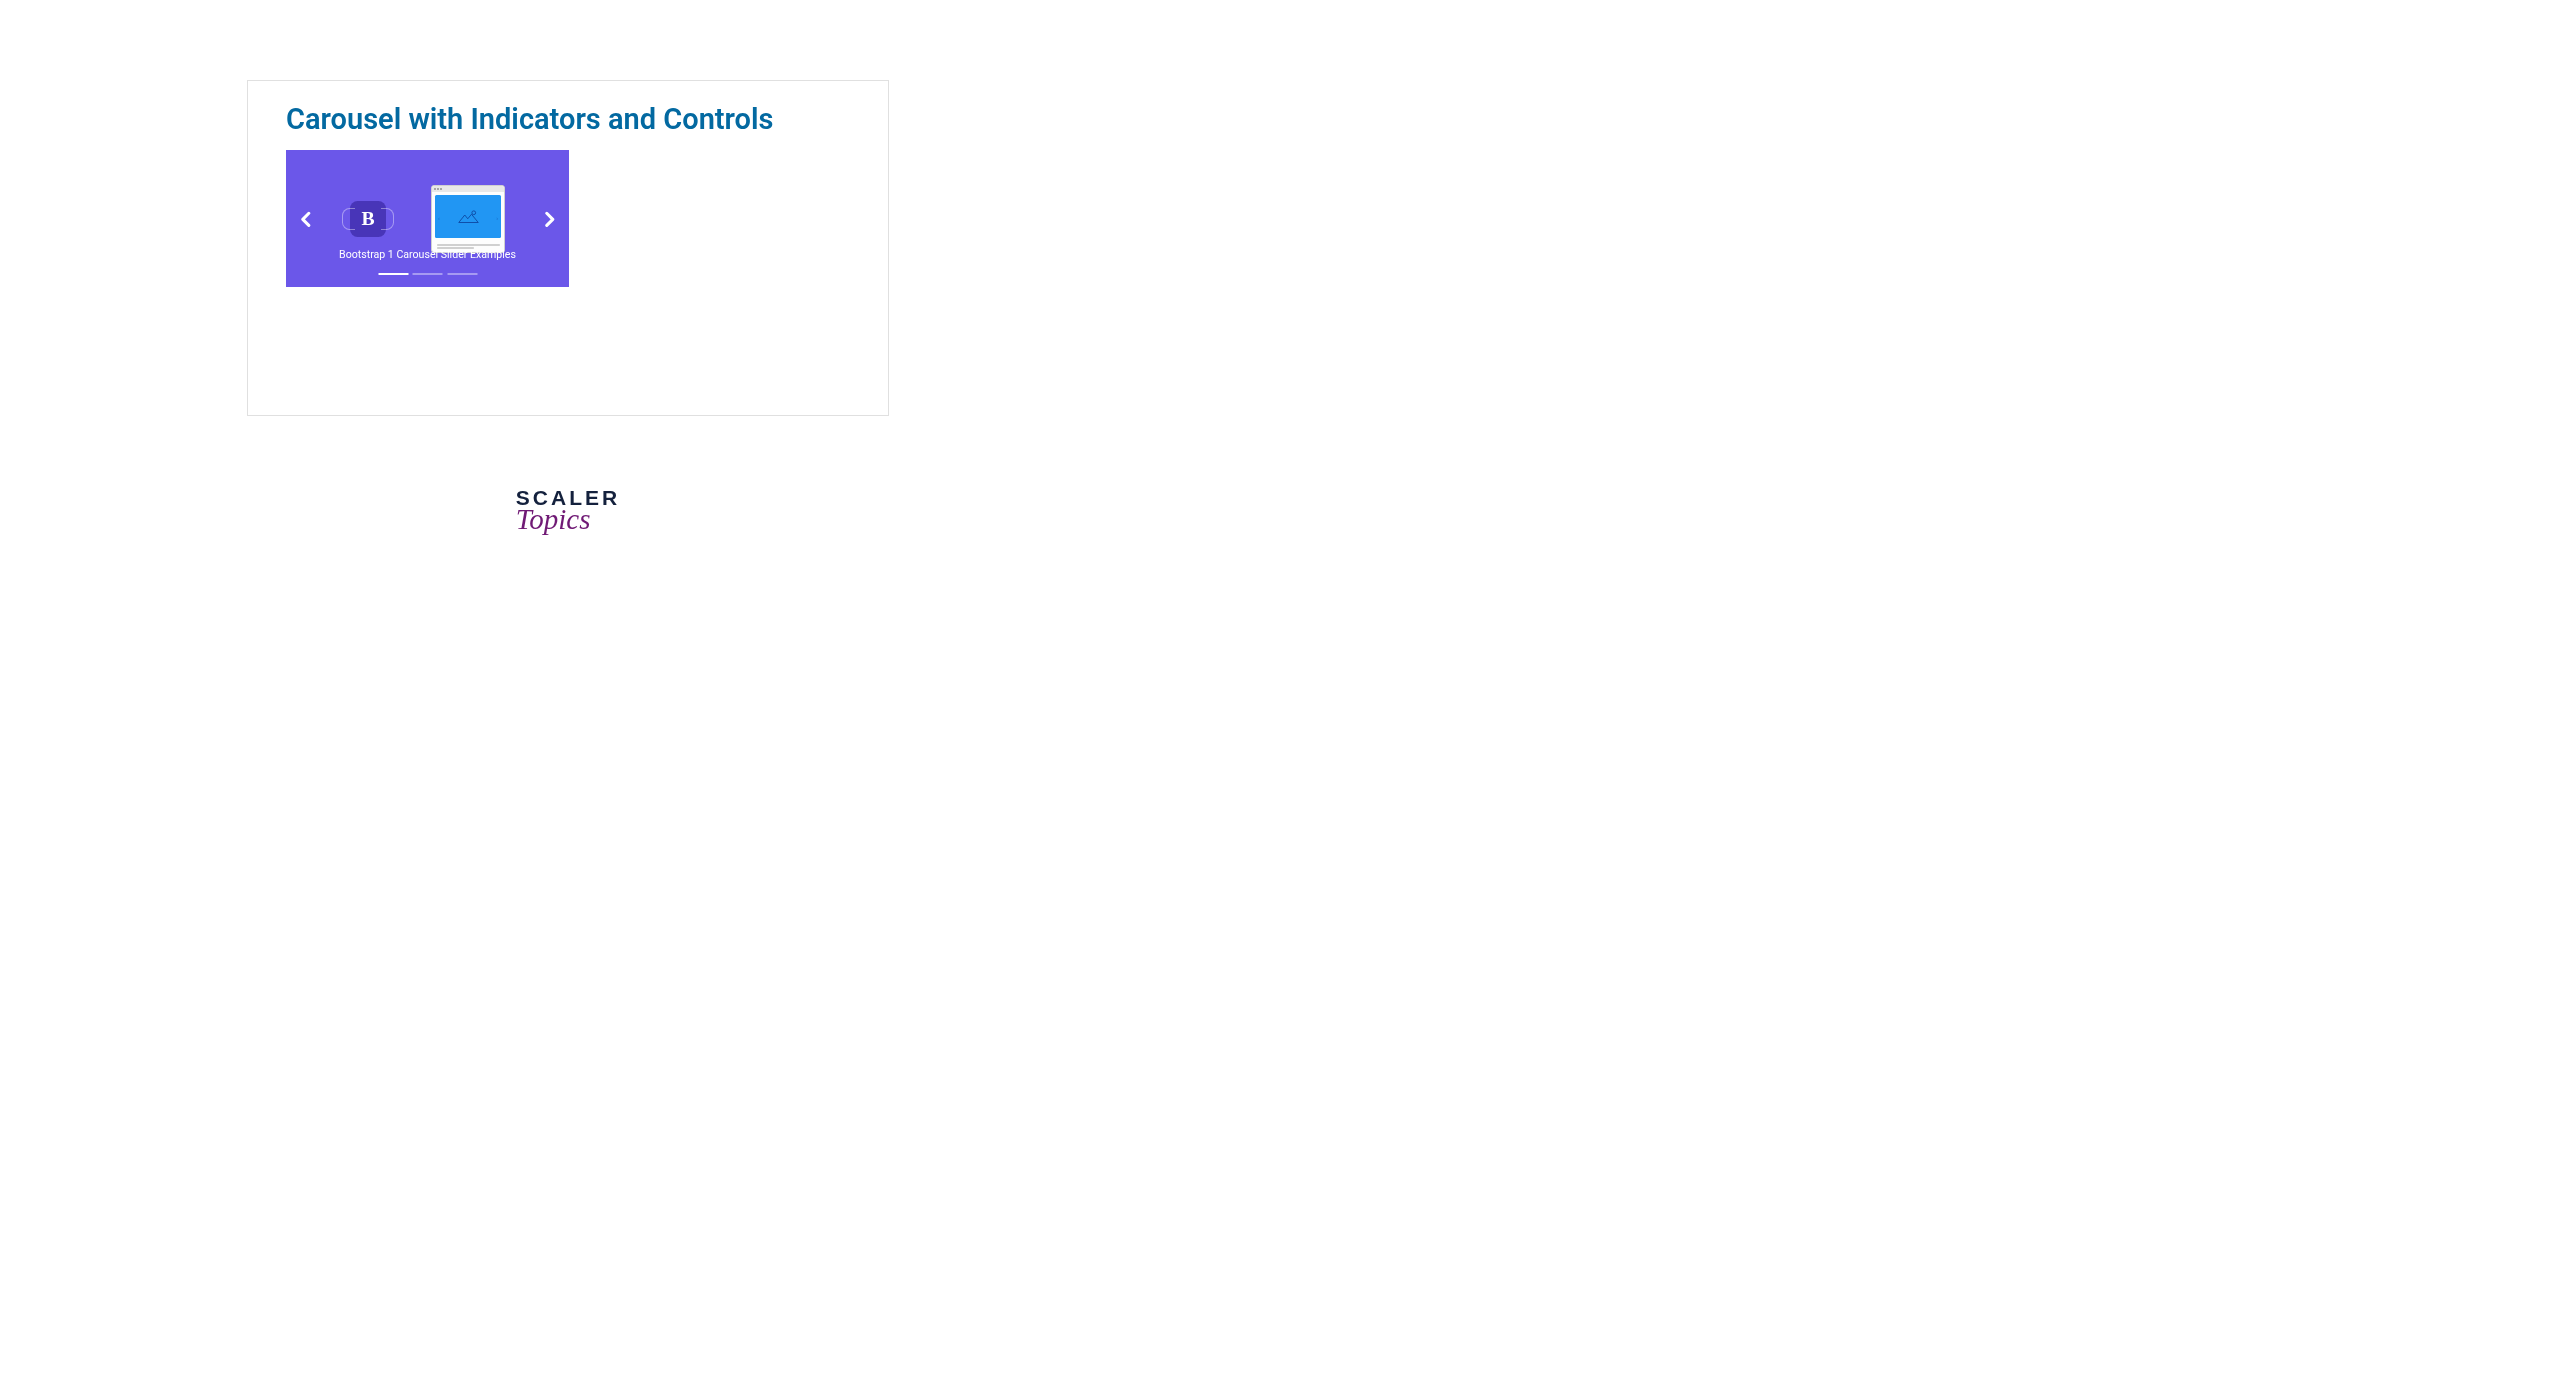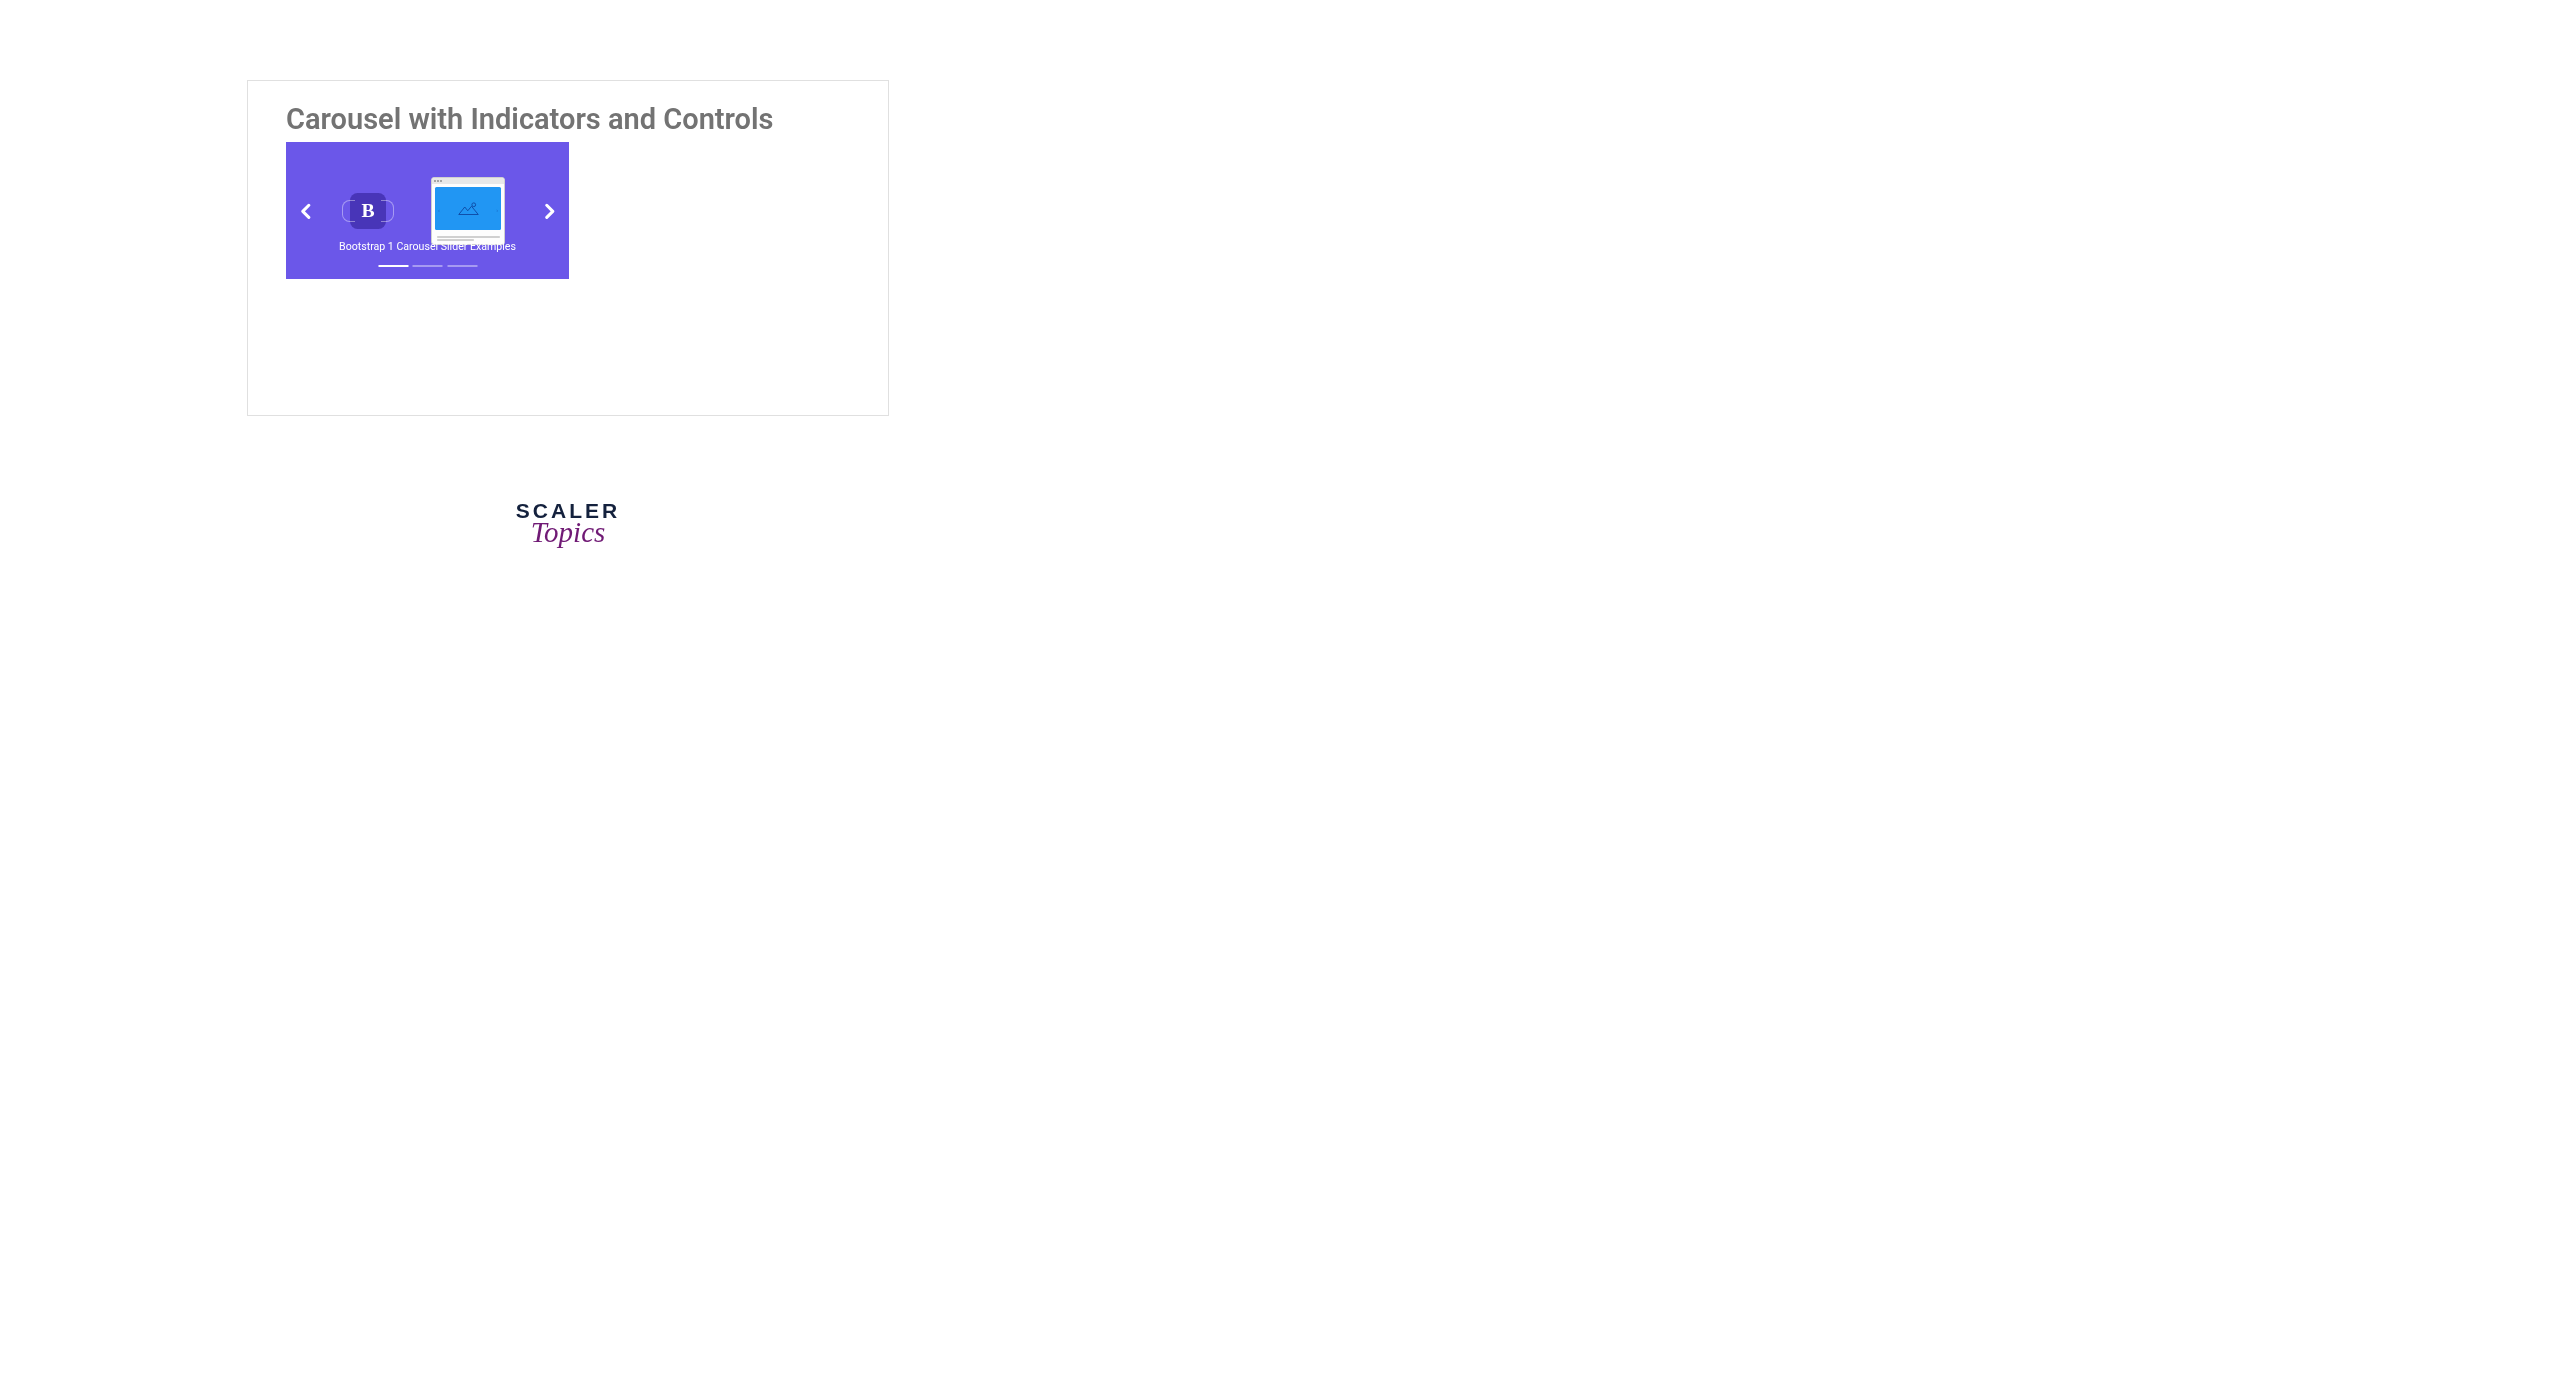--- a/index.html
+++ b/index.html
@@ -23,23 +23,23 @@
       width: 642px;
       height: 336px;
       border: 1.5px solid #e0e0e0;
       background: #ffffff;
       padding: 19.7px 38px;
     }
     
     .heading {
       font-size: 29px;
       font-weight: 600;
-      color: #737373;
+      color: #0369a1;
       line-height: 1.3;
-      margin-bottom: 4px;
+      margin-bottom: 12px;
     }
     
     .carousel {
       width: 283px;
       height: 137px;
       background: #6b57e9;
       position: relative;
       overflow: hidden;
     }
     
@@ -218,24 +218,24 @@
       background: rgba(255,255,255,0.4);
       cursor: pointer;
     }
     
     .indicator.active {
       background: #ffffff;
     }
     
     .brand-logo {
       position: absolute;
-      bottom: 67px;
+      bottom: 80px;
       left: 50%;
       transform: translateX(-50%);
-      text-align: center;
+      text-align: left;
       line-height: 1;
     }
     
     .brand-scaler {
       font-size: 21px;
       font-weight: 800;
       letter-spacing: 3px;
       color: #14213d;
       font-family: "Arial Black", Arial, sans-serif;
     }

